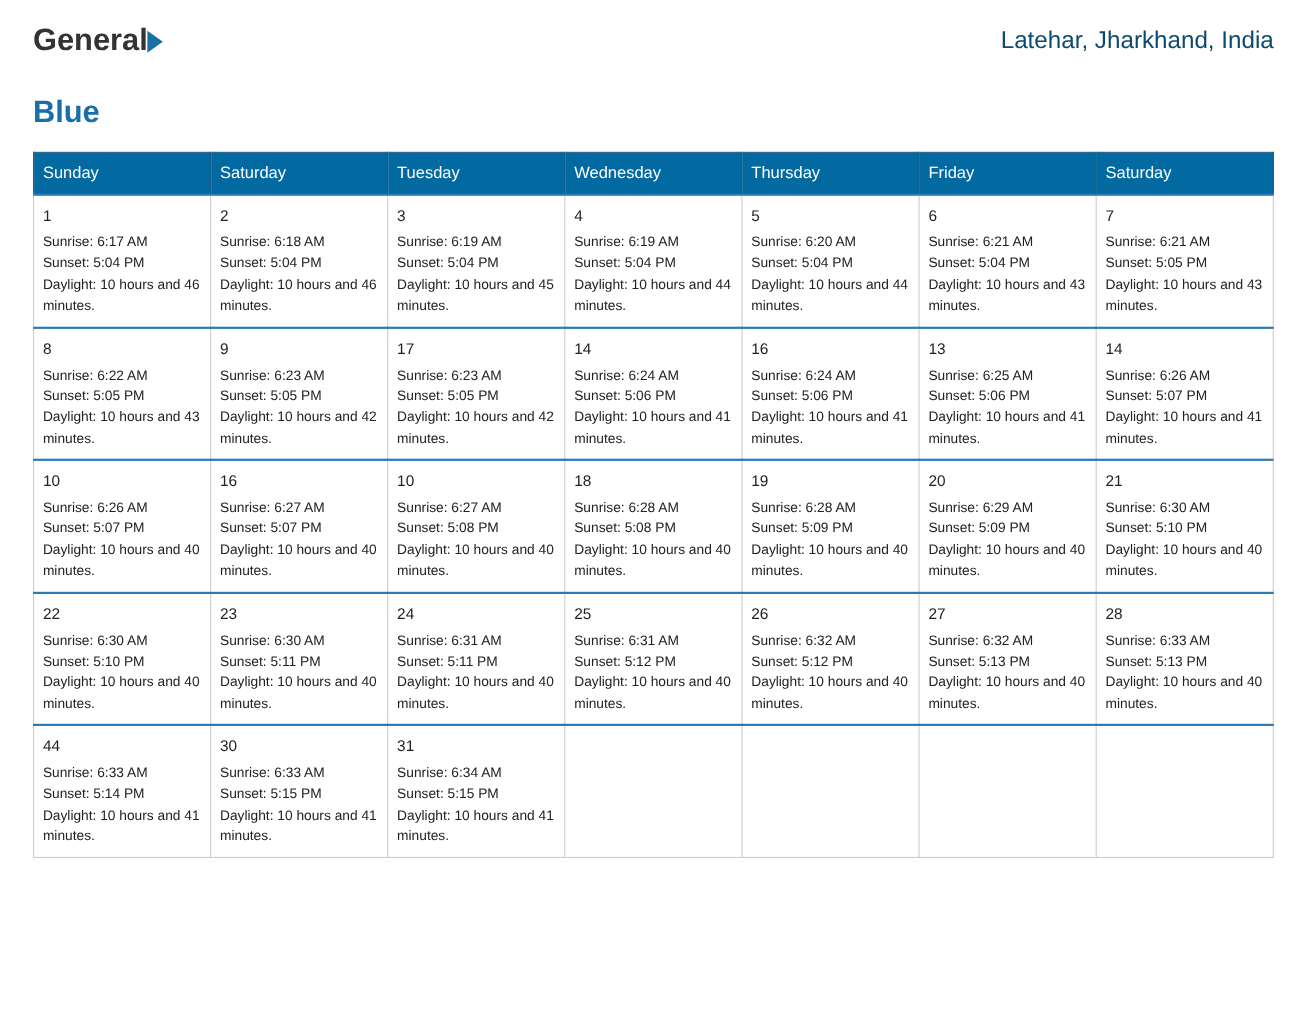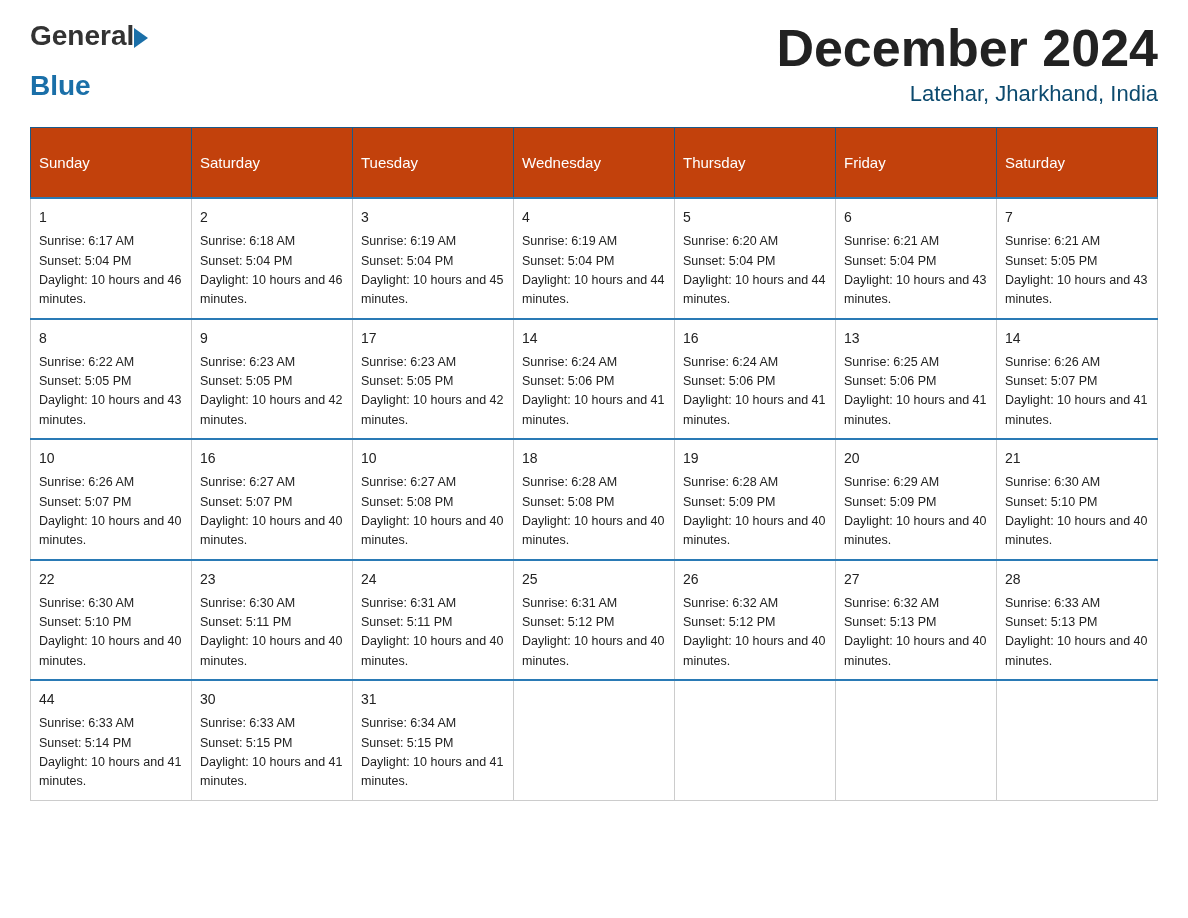--- a/index.html
+++ b/index.html
@@ -26,26 +26,27 @@
       height: 0;
       border-left: 14px solid #1a6fa8;
       border-top: 10px solid transparent;
       border-bottom: 10px solid transparent;
       margin-top: 4px;
     }
     .logo-blue {
       font-size: 28px;
       font-weight: bold;
       color: #1a6fa8;
-      margin-top: 18px;
+      margin-top: 6px;
     }
     .logo-container {
       display: flex;
       flex-direction: column;
       align-items: flex-start;
+      gap: 28px;
     }
     .logo-row1 {
       display: flex;
       align-items: center;
     }
     .title-area {
       text-align: right;
     }
     .month-title {
       font-size: 52px;
@@ -57,23 +58,23 @@
       font-size: 22px;
       color: #0c4a6e;
       margin-top: 4px;
     }
     table {
       width: 100%;
       border-collapse: collapse;
       table-layout: fixed;
     }
     thead tr th {
-      background-color: #c2410c;
+      background-color: #0369a1;
       color: white;
-      padding: 26px 8px;
+      padding: 10px 8px;
       font-size: 15px;
       font-weight: normal;
       border: 1px solid #1a5a8a;
       text-align: left;
     }
     tbody tr td {
       vertical-align: top;
       padding: 8px;
       font-size: 12.5px;
       color: #222;
@@ -104,21 +105,20 @@
 
 <div class="header">
   <div class="logo-container">
     <div class="logo-row1">
       <span class="logo-text-general">General</span>
       <div class="logo-arrow"></div>
     </div>
     <span class="logo-blue">Blue</span>
   </div>
   <div class="title-area">
-    <div class="month-title">December 2024</div>
     <div class="location-title">Latehar, Jharkhand, India</div>
   </div>
 </div>
 
 <table>
   <thead>
     <tr>
     <th>Sunday</th>
         <th>Saturday</th>
         <th>Tuesday</th>

